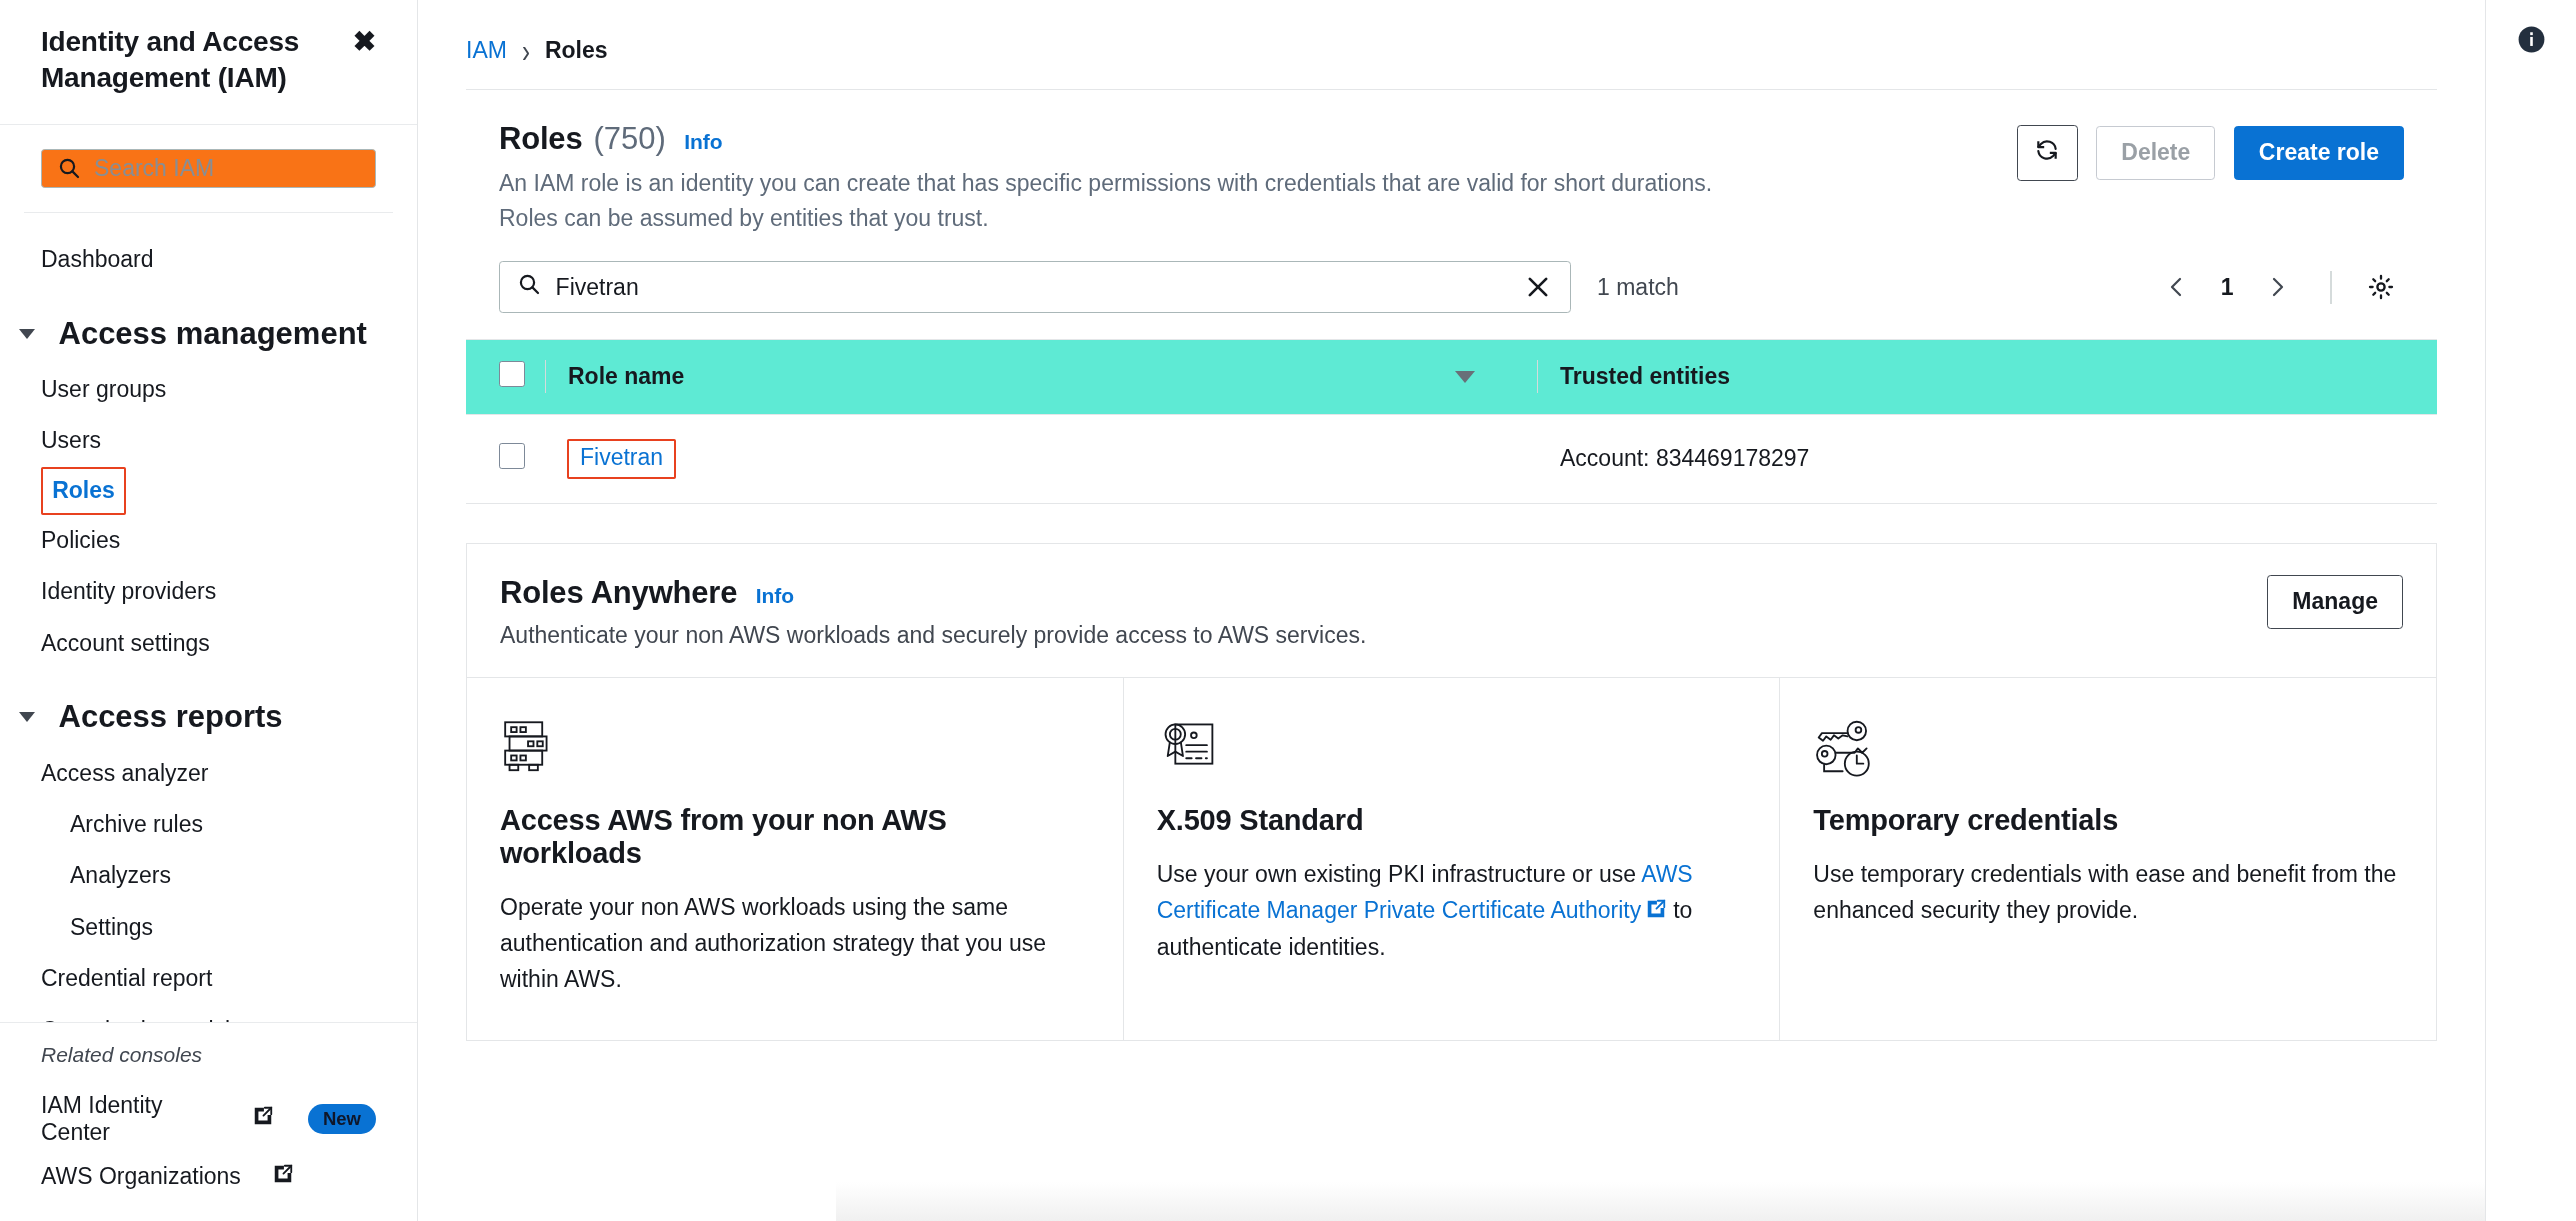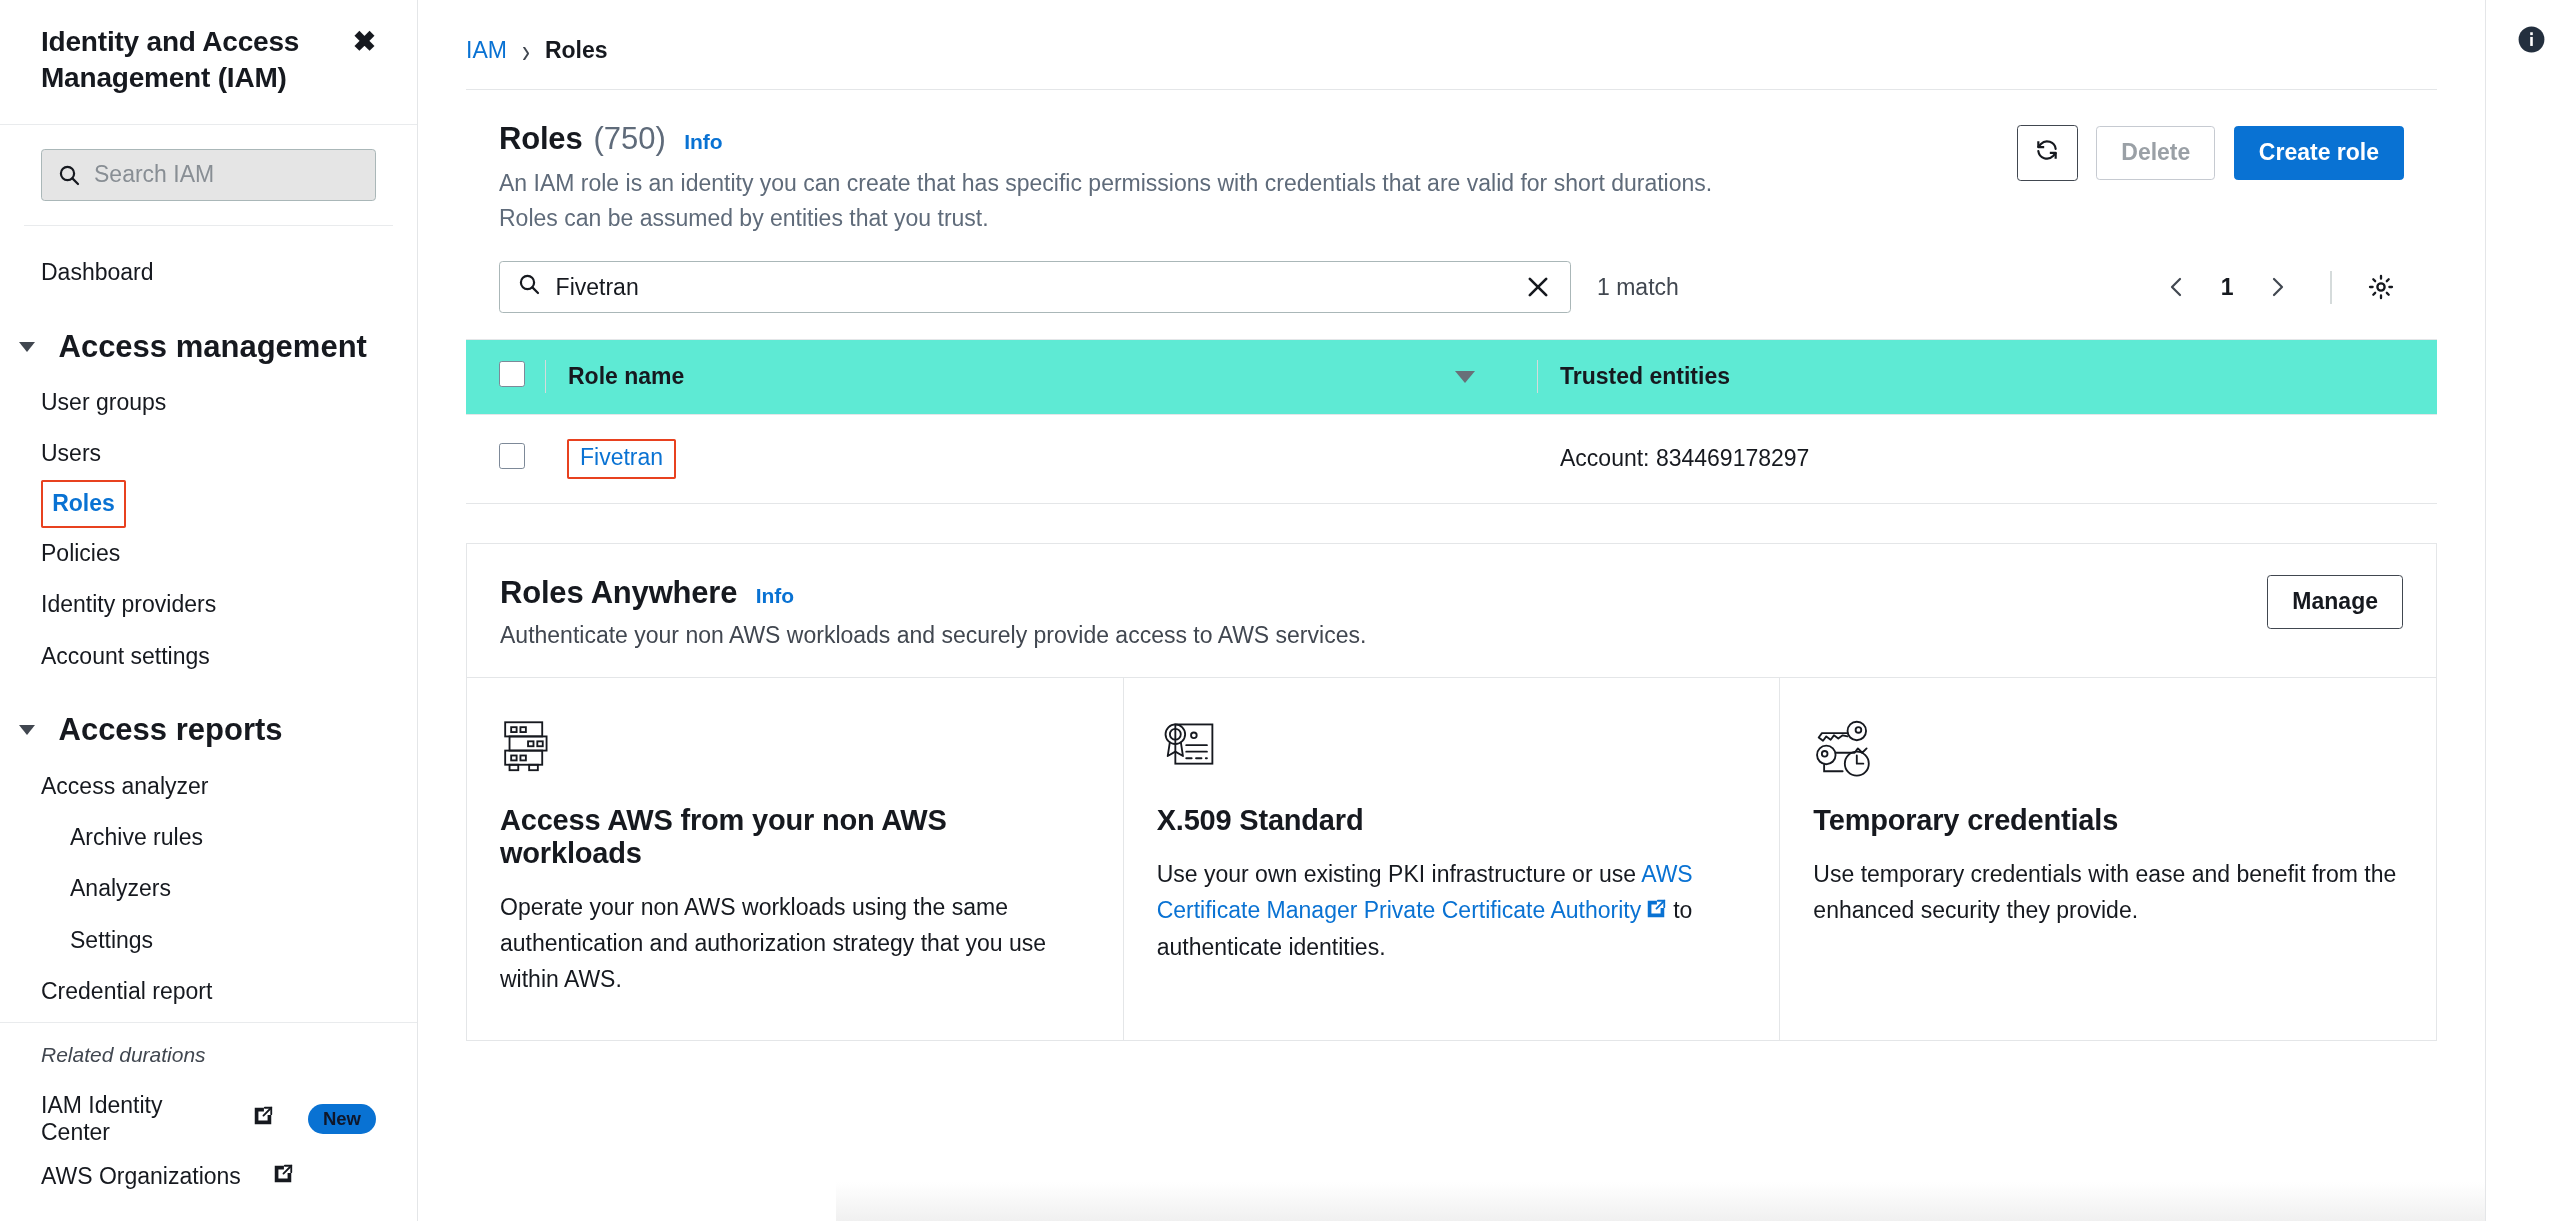--- a/index.html
+++ b/index.html
@@ -65,26 +65,26 @@
     margin-top: 1.8px;
   }
 
   .sidebar-search-wrap {
     padding: 24px 41px 0 41px;
   }
 
   .search-box {
     display: flex;
     align-items: center;
-    height: 52px;
+    height: 39px;
     border: 1.8px solid #aab7b8;
     border-radius: 3.7px;
     padding: 0 15px;
     gap: 13px;
-    background: #e5e5e5;
+    background: #f97316;
   }
 
   .search-box .mag {
     flex: 0 0 auto;
     display: flex;
     align-items: center;
   }
 
   .search-box input {
     border: none;
@@ -616,21 +616,21 @@
       <div class="nav-item">Access analyzer</div>
       <div class="nav-item sub">Archive rules</div>
       <div class="nav-item sub">Analyzers</div>
       <div class="nav-item sub">Settings</div>
       <div class="nav-item">Credential report</div>
       <div class="nav-item">Organization activity</div>
       
     </nav>
 
     <div class="related">
-      <div class="related-label">Related durations</div>
+      <div class="related-label">Related consoles</div>
 
       <div class="related-link">
         <span>IAM Identity Center</span>
         <span class="ext-icon">
           <svg width="22" height="22" viewBox="0 0 24 24" fill="none" stroke="#16191f" stroke-width="2">
             <path d="M4 4h8v2H6v12h12v-6h2v8H4z"></path>
               <path d="M14 3h7v7" stroke-linecap="round"></path>
               <line x1="21" y1="3" x2="12.5" y2="11.5" stroke-linecap="round"></line>
           </svg>
         </span>

